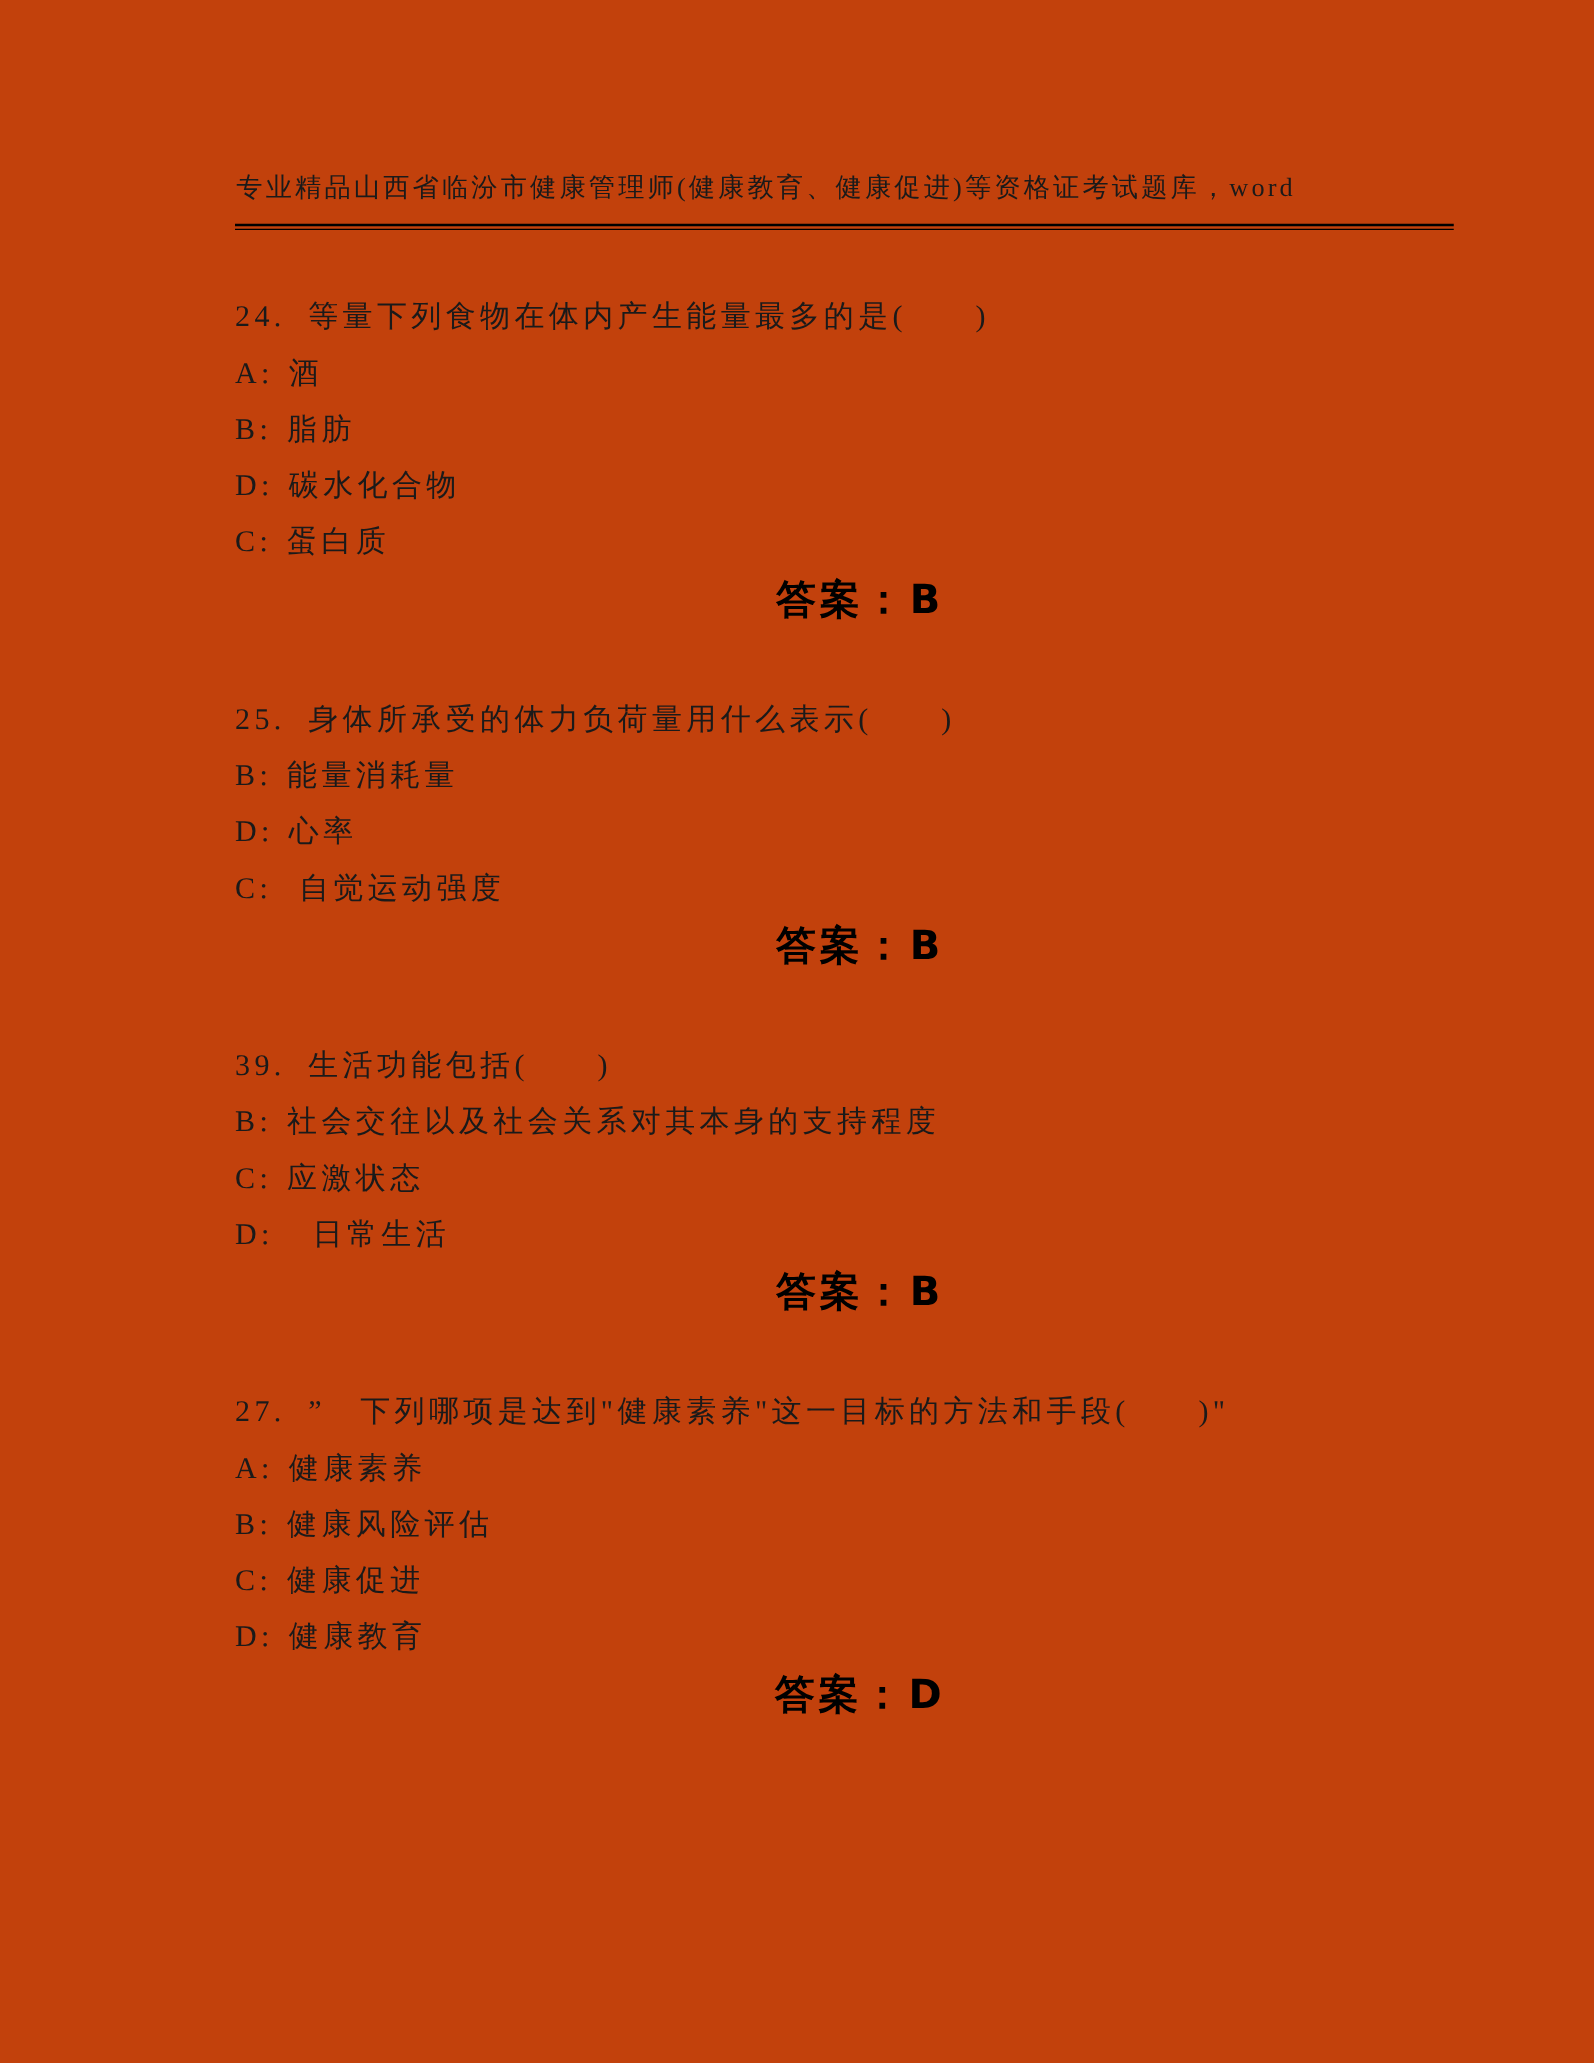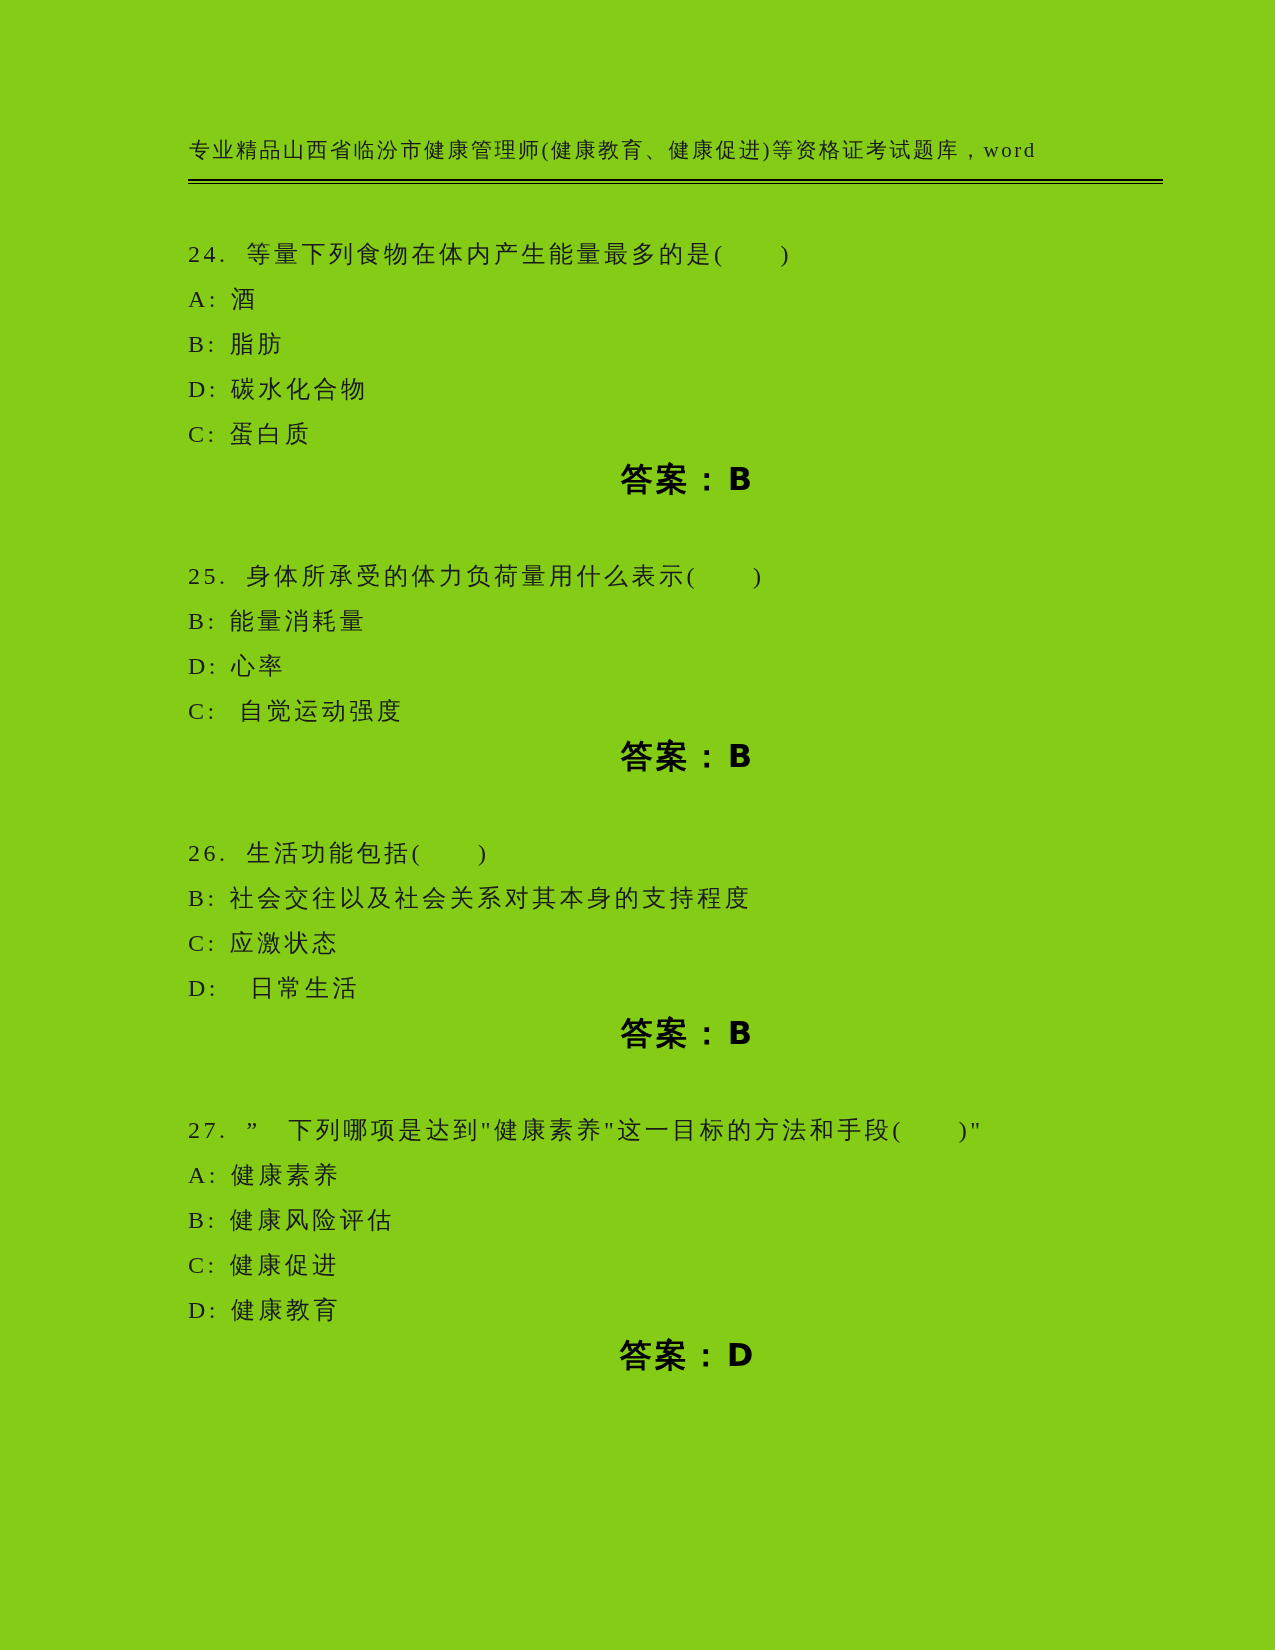--- a/index.html
+++ b/index.html
@@ -4,21 +4,21 @@
 <style>
   html, body {
     margin: 0;
     padding: 0;
     background: #ffffff;
   }
   .page {
     position: relative;
     width: 1275px;
     height: 1650px;
-    background: #84cc16;
+    background: #c2410c;
     overflow: hidden;
     font-family: "Liberation Serif", "DejaVu Serif", serif;
     color: #1a1a1a;
   }
   .doc-header {
     position: absolute;
     left: 189px;
     top: 68px;
     width: 980px;
     font-size: 21px;
@@ -102,21 +102,21 @@
 
     <div class="question-block">
       <div class="qline"><span>25.</span><span class="qtext">身体所承受的体力负荷量用什么表示(　　)</span></div>
       <div class="qline"><span>B:</span><span class="opt-text">能量消耗量</span></div>
       <div class="qline"><span>D:</span><span class="opt-text">心率</span></div>
       <div class="qline"><span>C:</span><span class="opt-text"> 自觉运动强度</span></div>
       <div class="answer-row"><span>答案：</span><span class="answer-value">B</span></div>
     </div>
 
     <div class="question-block">
-      <div class="qline"><span>26.</span><span class="qtext">生活功能包括(　　)</span></div>
+      <div class="qline"><span>39.</span><span class="qtext">生活功能包括(　　)</span></div>
       <div class="qline"><span>B:</span><span class="opt-text">社会交往以及社会关系对其本身的支持程度</span></div>
       <div class="qline"><span>C:</span><span class="opt-text">应激状态</span></div>
       <div class="qline"><span>D:</span><span class="opt-text">  日常生活</span></div>
       <div class="answer-row"><span>答案：</span><span class="answer-value">B</span></div>
     </div>
 
     <div class="question-block">
       <div class="qline"><span>27.</span><span class="qtext">”　下列哪项是达到"健康素养"这一目标的方法和手段(　　)"</span></div>
       <div class="qline"><span>A:</span><span class="opt-text">健康素养</span></div>
       <div class="qline"><span>B:</span><span class="opt-text">健康风险评估</span></div>

